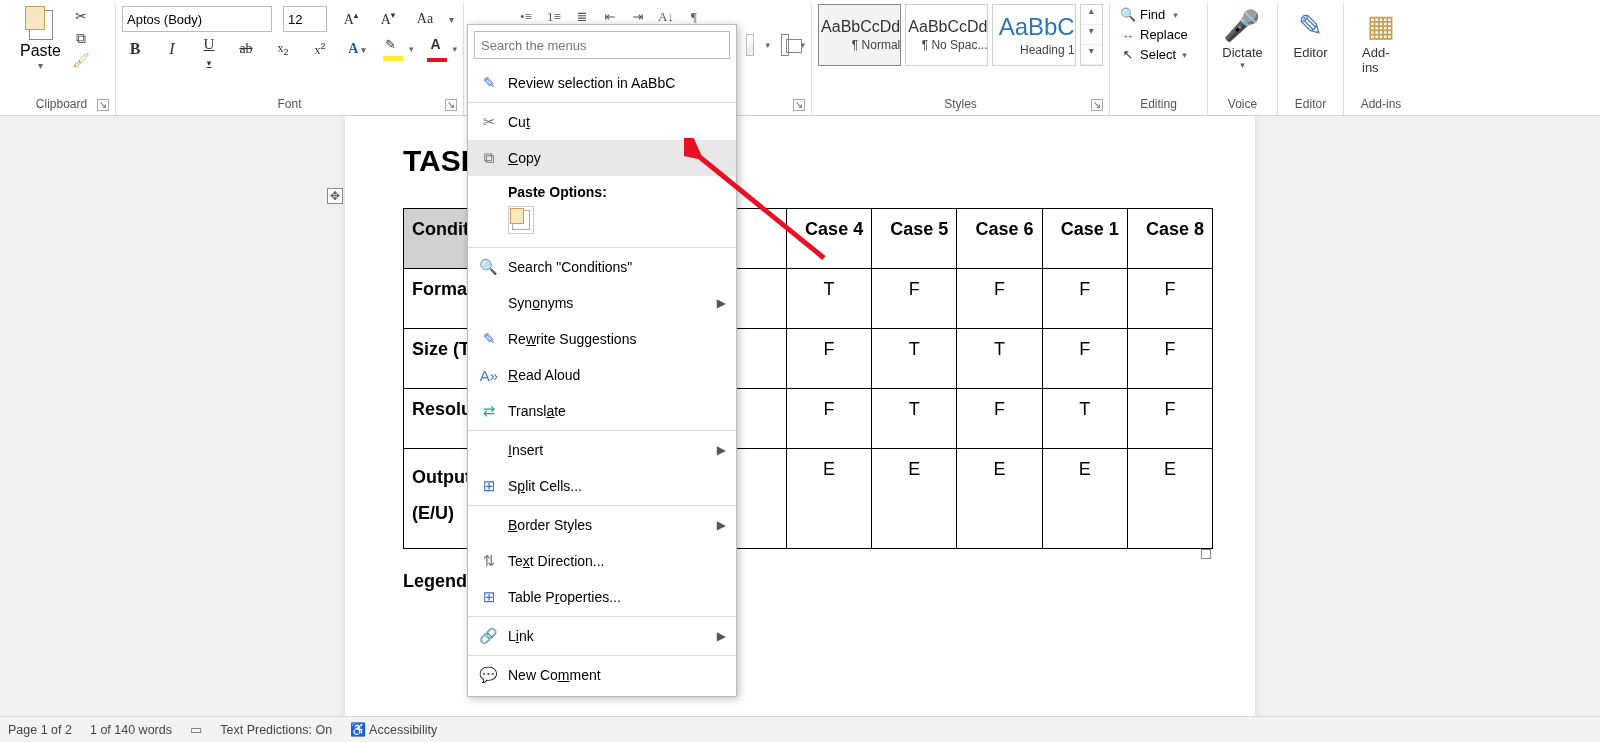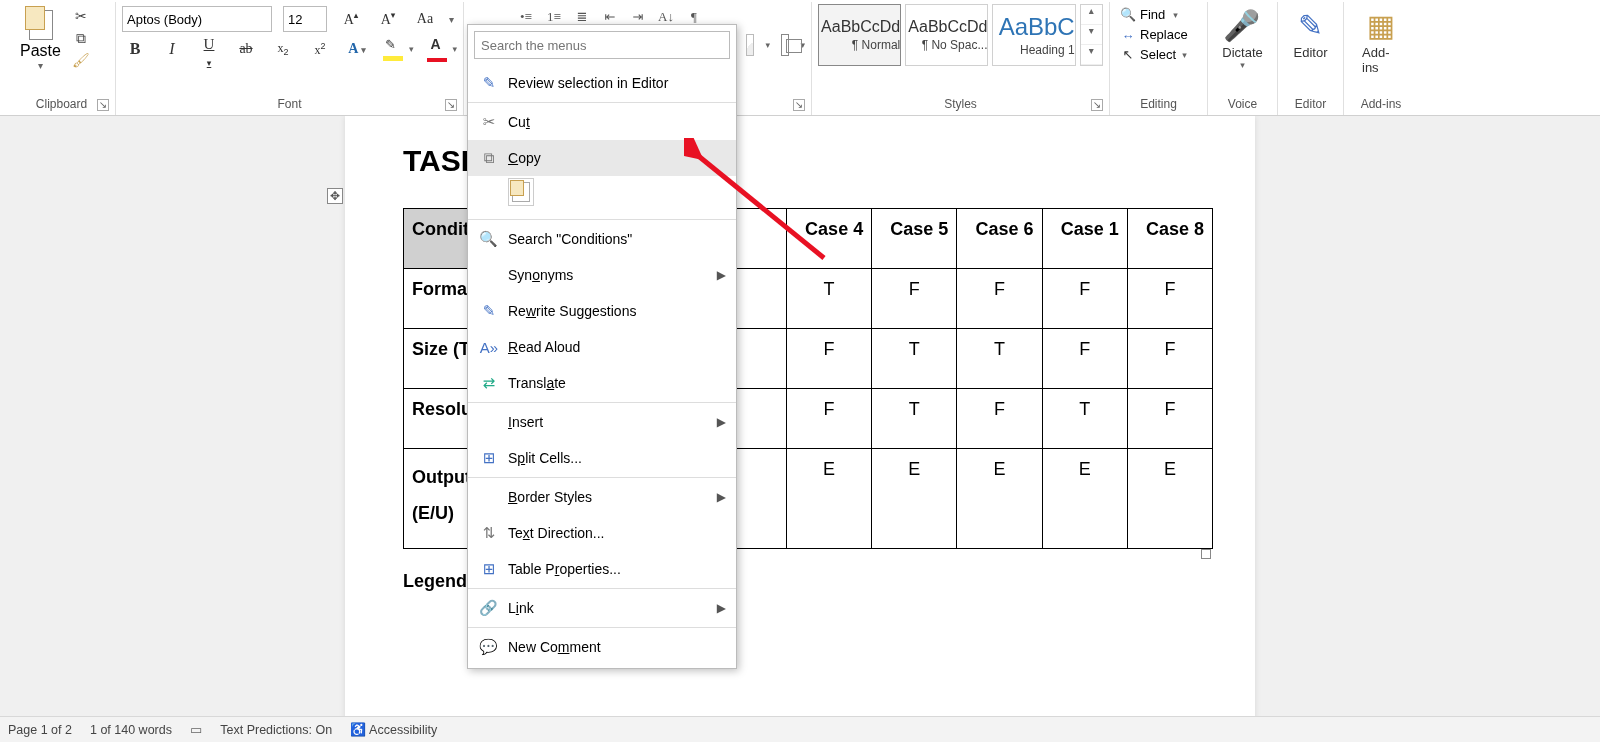--- a/index.html
+++ b/index.html
@@ -302,31 +302,32 @@
     <div class="tbl-handle"></div>
     </div>
     <div class="legend">Legend:</div>
   </div>
 </div>
 
 <div class="ctx-menu">
   <input class="ctx-search" placeholder="Search the menus" style="">
   <div class="ctx-item">
       <span class="ci">✎</span>
-      <span>Review selection in Editor</span>
+      <span>Review selection in AaBbC</span>
     </div>
   <div class="ctx-sep"></div>
   <div class="ctx-item">
       <span class="ci gray">✂</span>
       <span>Cu<span class="u">t</span></span>
     </div>
   <div class="ctx-item hovered">
       <span class="ci gray">⧉</span>
       <span><span class="u">C</span>opy</span>
     </div>
+  <div class="ctx-label">Paste Options:</div>
   <div class="paste-opt"><span class="paste-opt-btn"></span></div>
   <div class="ctx-sep"></div>
   <div class="ctx-item">
       <span class="ci">🔍</span>
       <span>Search "Conditions"</span>
     </div>
   <div class="ctx-item">
       <span class="ci"></span>
       <span>Syn<span class="u">o</span>nyms</span>
       <span class="arrow">▶</span>

